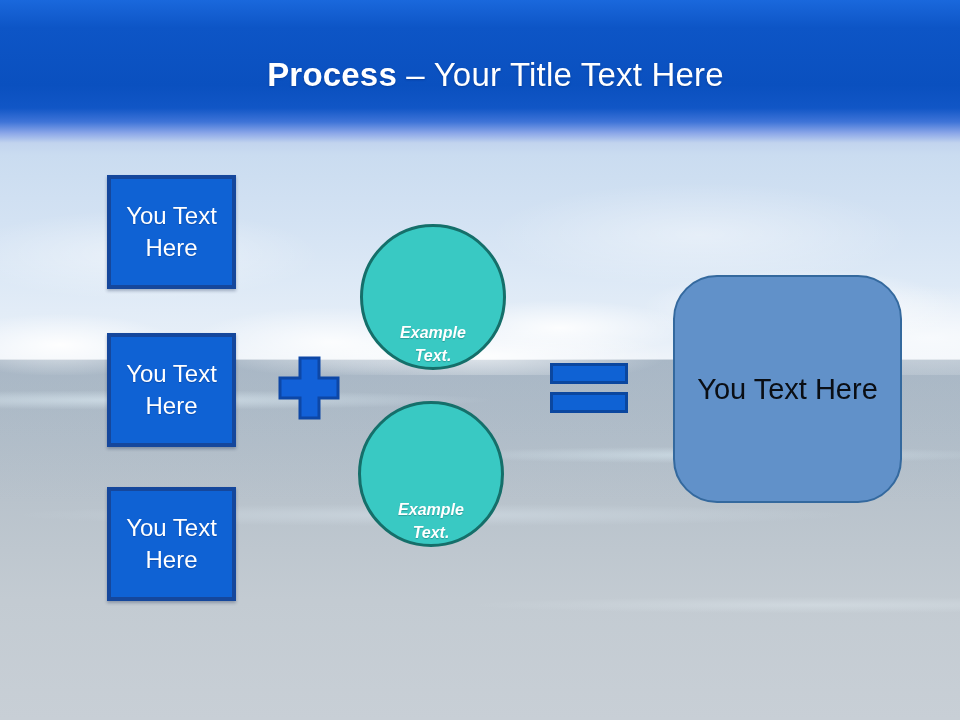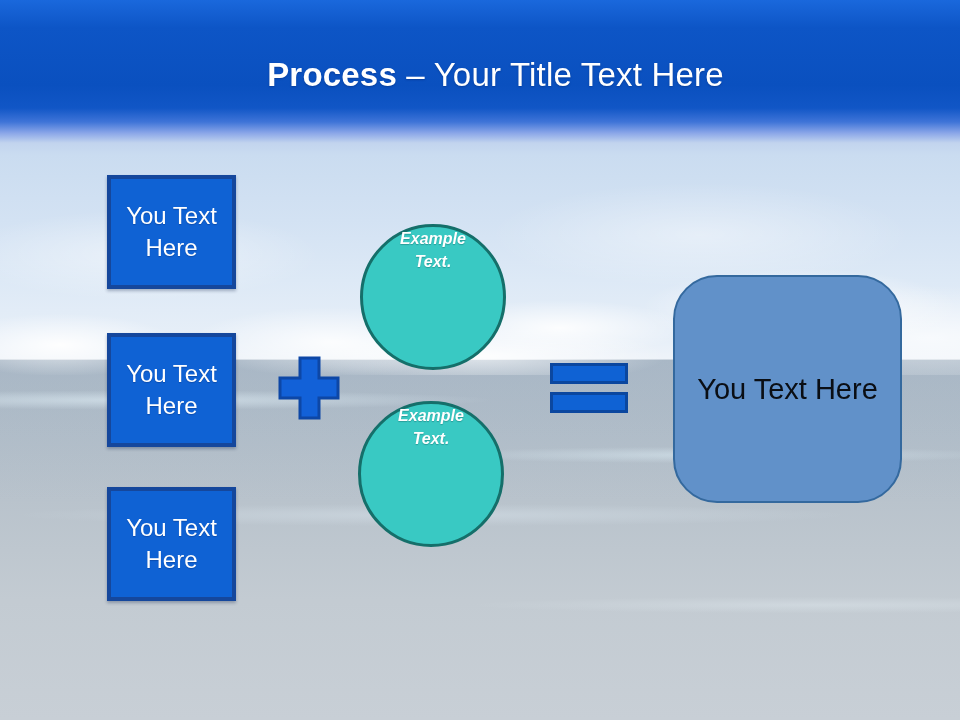--- a/index.html
+++ b/index.html
@@ -64,21 +64,21 @@
   }
   .pbox1{top:175px;}
   .pbox2{top:333px;}
   .pbox3{top:487px;}
   
   .circle{
     position:absolute;width:146px;height:146px;border-radius:50%;
     box-sizing:border-box;
     background:var(--circle-fill,#39c9c3);
     border:3px solid var(--circle-border,#156f6a);
-    display:flex;align-items:flex-start;justify-content:center;
+    display:flex;align-items:flex-end;justify-content:center;
   }
   .circle1{left:360px;top:224px;}
   .circle2{left:358px;top:401px;}
   .circle .lbl{
     color:#fff;font-size:16px;line-height:23px;font-weight:700;font-style:italic;
     text-align:center;width:96px;text-shadow:0 1px 1px rgba(0,60,60,.3);
   }
   
   .plus{position:absolute;left:277px;top:355px;width:64px;height:66px;}
   .equals{position:absolute;left:550px;top:363px;width:78px;}

